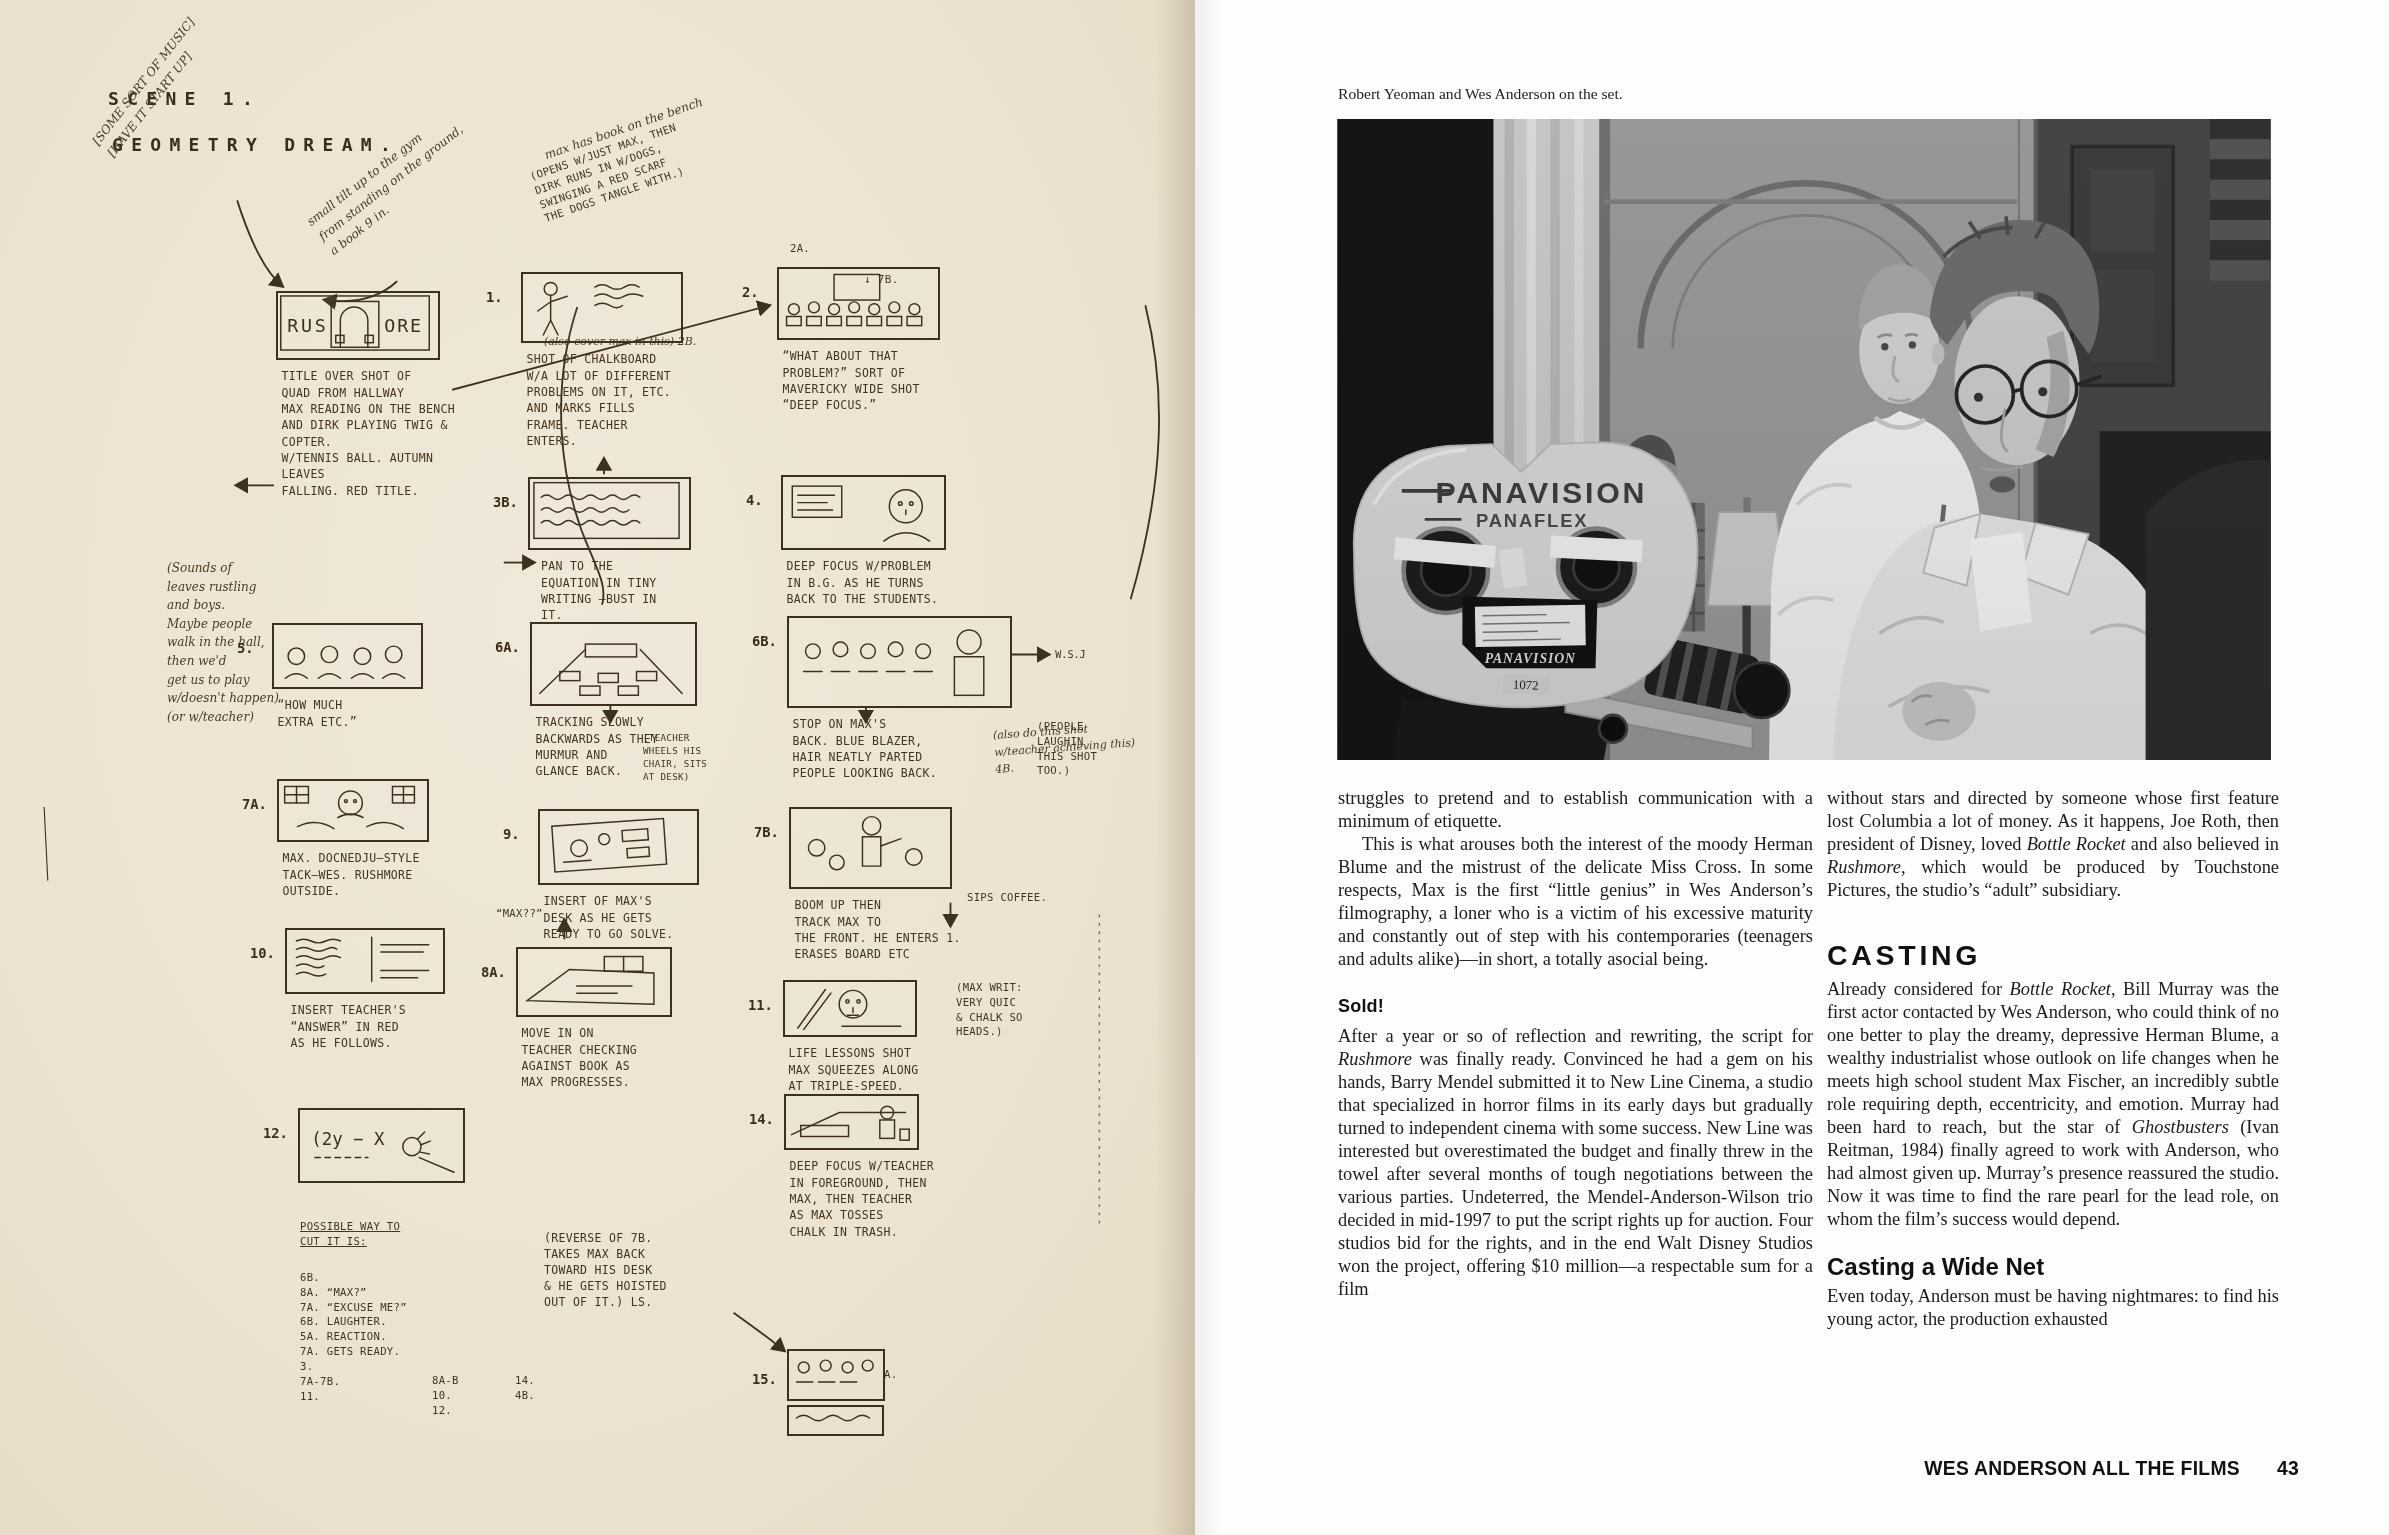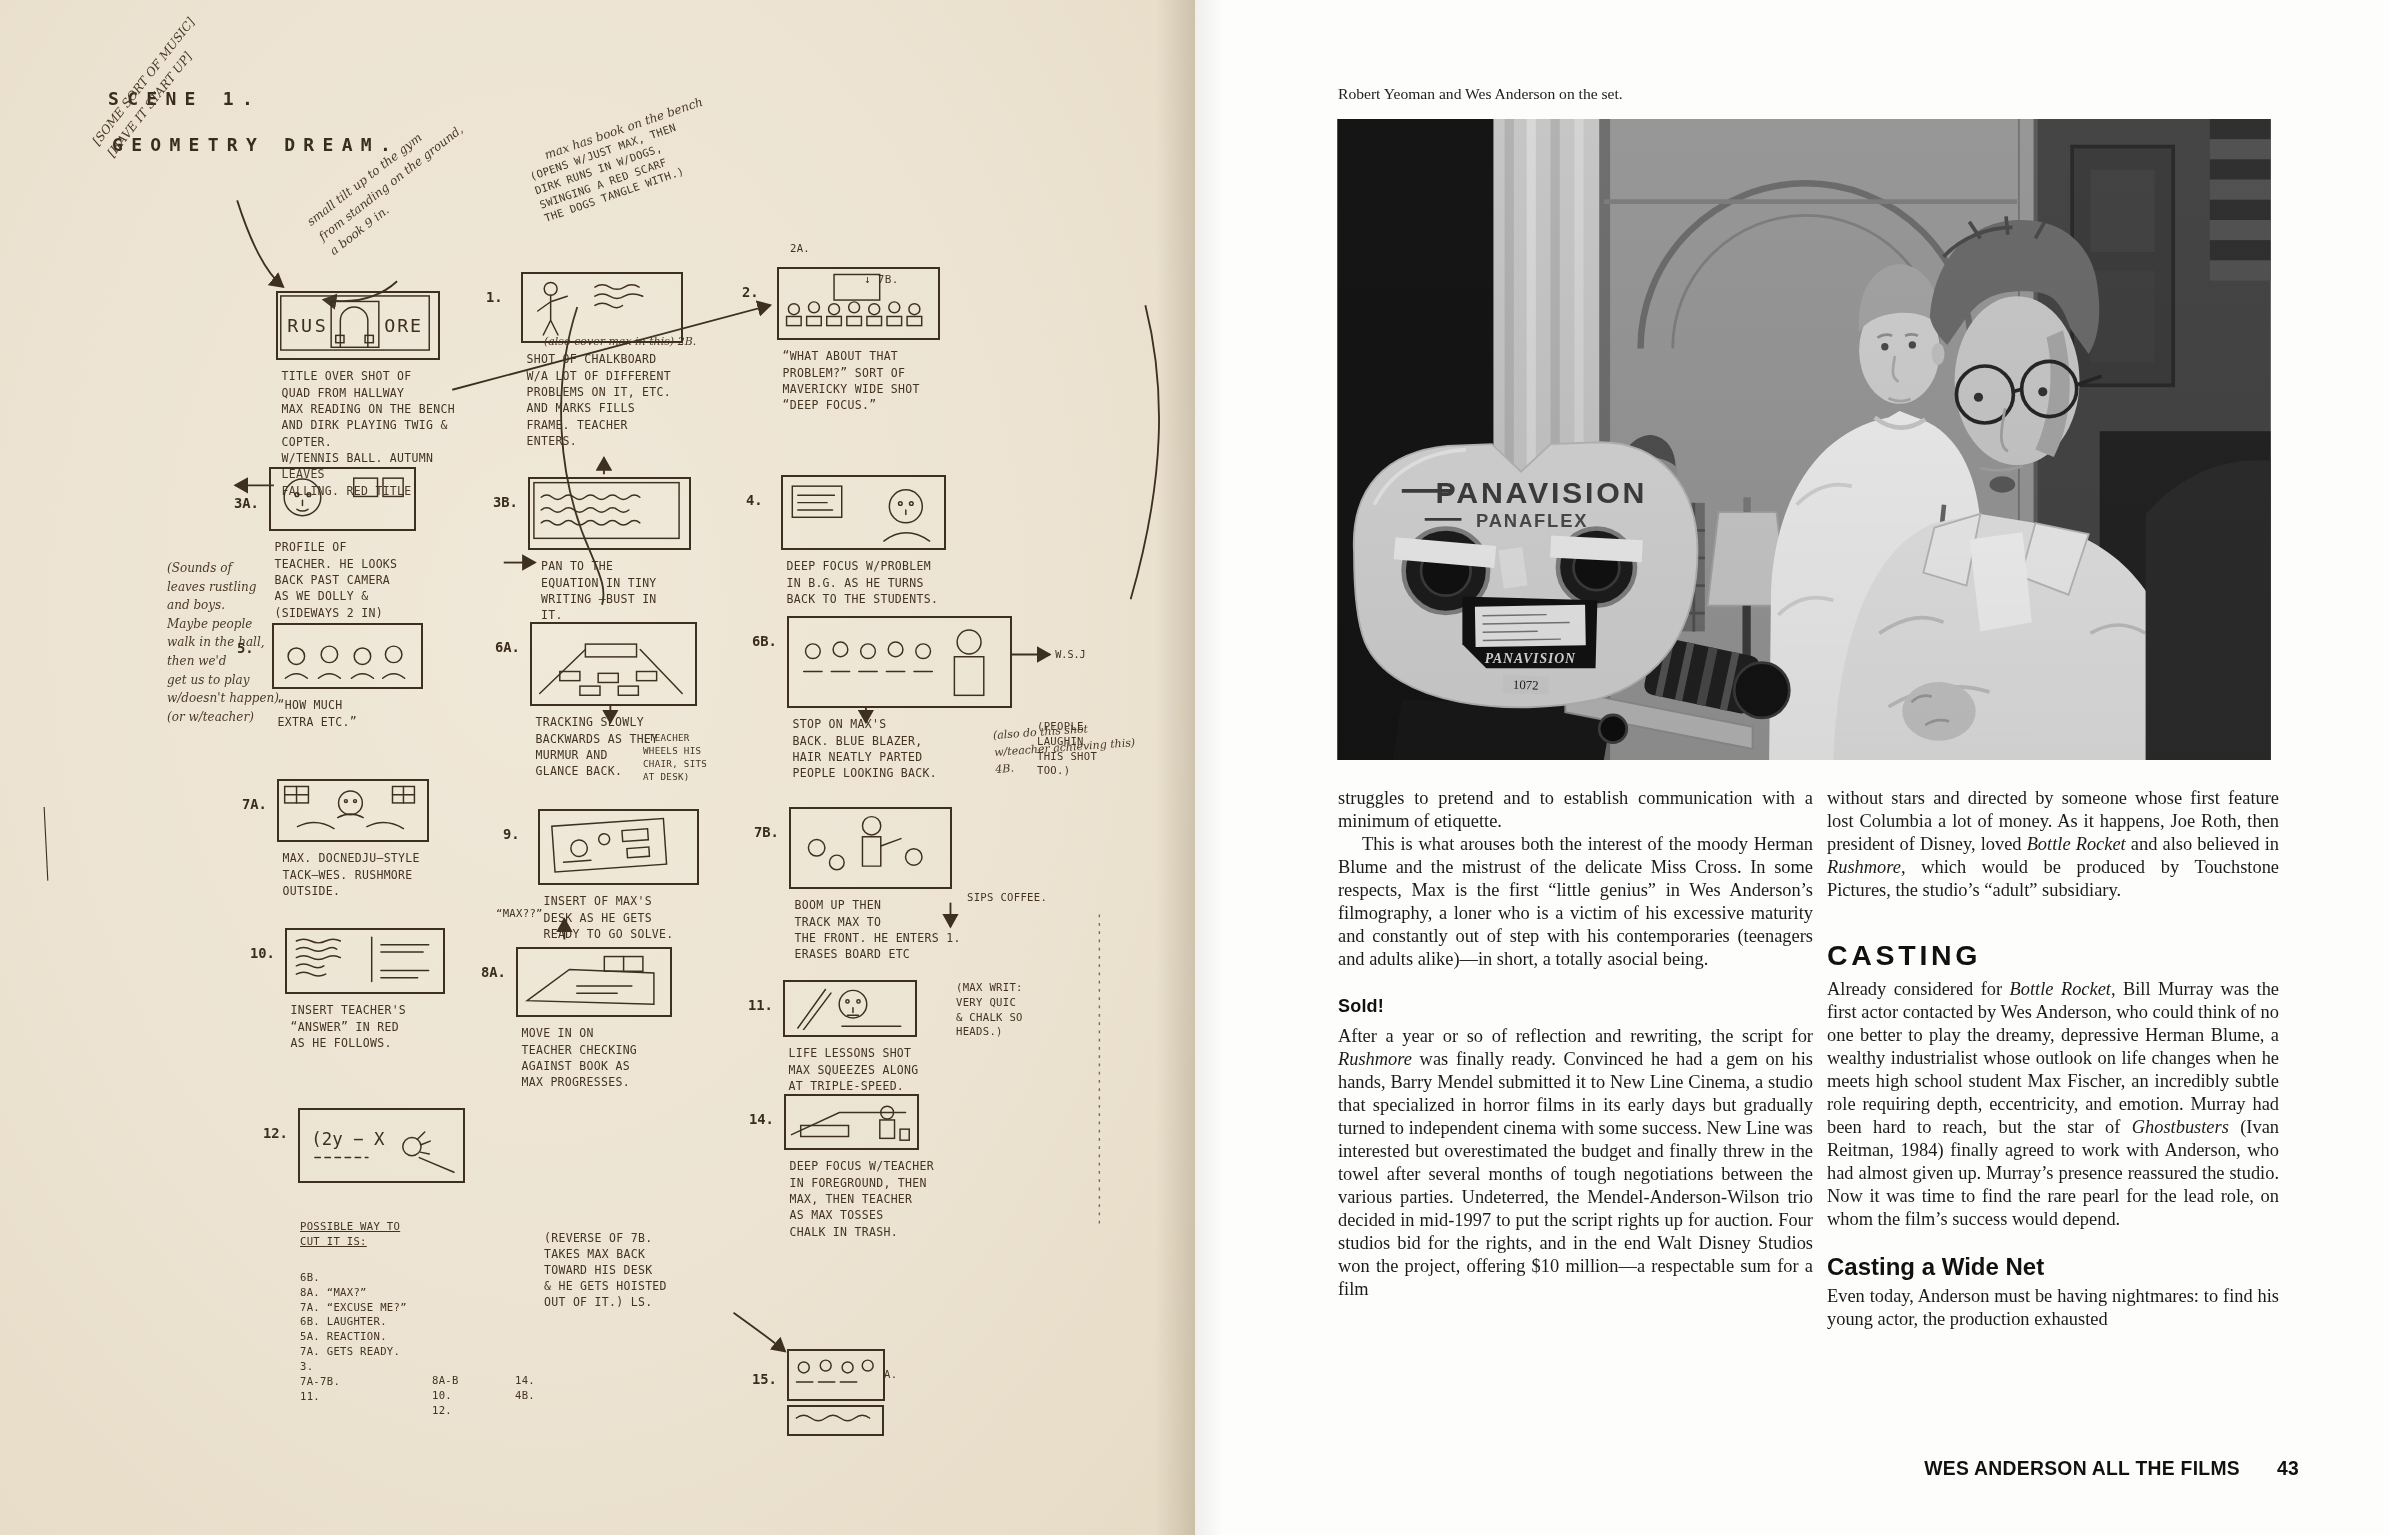--- a/index.html
+++ b/index.html
@@ -186,38 +186,20 @@
               <rect x="140" y="52" width="16" height="10"></rect>
           </g>
         </svg>
       </div>
       <div class="cap">“WHAT ABOUT THAT
 PROBLEM?” SORT OF
 MAVERICKY WIDE SHOT
 “DEEP FOCUS.”</div>
     </div>
 
-    <div class="sb-panel" style="left:269px;top:467px;width:143px;">
-      <span class="num" style="top:27.6px;">3A.</span>
-      <div class="box" style="width:143px;height:60px;">
-        <svg width="138" height="54" viewBox="0 0 150 59">
-          <circle cx="34" cy="31" r="20" class="sk"></circle>
-            <circle cx="28" cy="28" r="2" class="sk"></circle>
-            <circle cx="41" cy="28" r="2" class="sk"></circle>
-          <path d="M34,34 v6 M28,44 q6,4 12,0" class="sk" stroke-width="1.2"></path>
-          <rect x="90" y="10" width="26" height="20" class="sk"></rect>
-            <rect x="122" y="10" width="22" height="20" class="sk"></rect>
-        </svg>
-      </div>
-      <div class="cap">PROFILE OF
-TEACHER. HE LOOKS
-BACK PAST CAMERA
-AS WE DOLLY &amp;
-(SIDEWAYS 2 IN)</div>
-    </div>
 
     <div class="sb-panel" style="left:528px;top:477px;width:159px;">
       <span class="num">3B.</span>
       <div class="box" style="width:159px;height:69px;">
         <svg width="153" height="63" viewBox="0 0 167 69">
           <rect x="4" y="4" width="159" height="61" class="sk" stroke-width="1"></rect>
           <path d="M12,20 q6,-5 12,0 t12,0 t12,0 t12,0 t12,0 t12,0 t12,0 t12,0 t12,0" class="sk" stroke-width="1.2"></path>
           <path d="M12,34 q6,-5 12,0 t12,0 t12,0 t12,0 t12,0 t12,0 t12,0 t12,0" class="sk" stroke-width="1.2"></path>
           <path d="M12,48 q6,-5 12,0 t12,0 t12,0 t12,0 t12,0 t12,0 t12,0 t12,0 t12,0" class="sk" stroke-width="1.2"></path>
         </svg>

